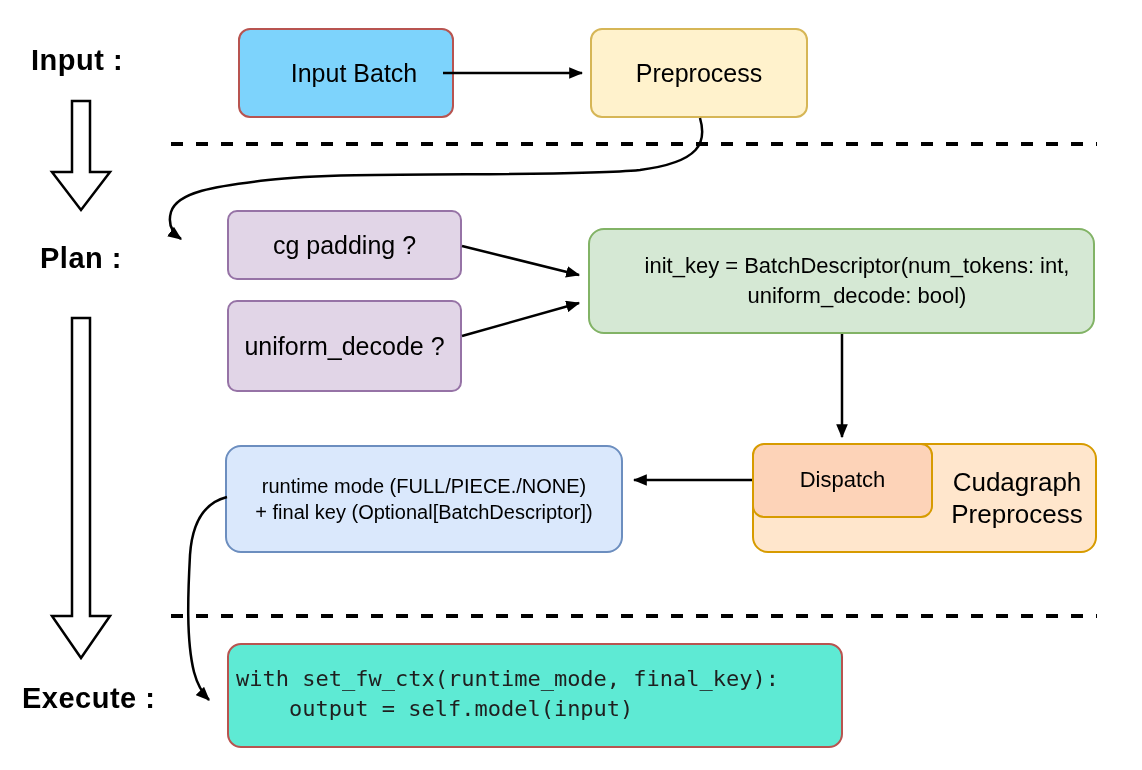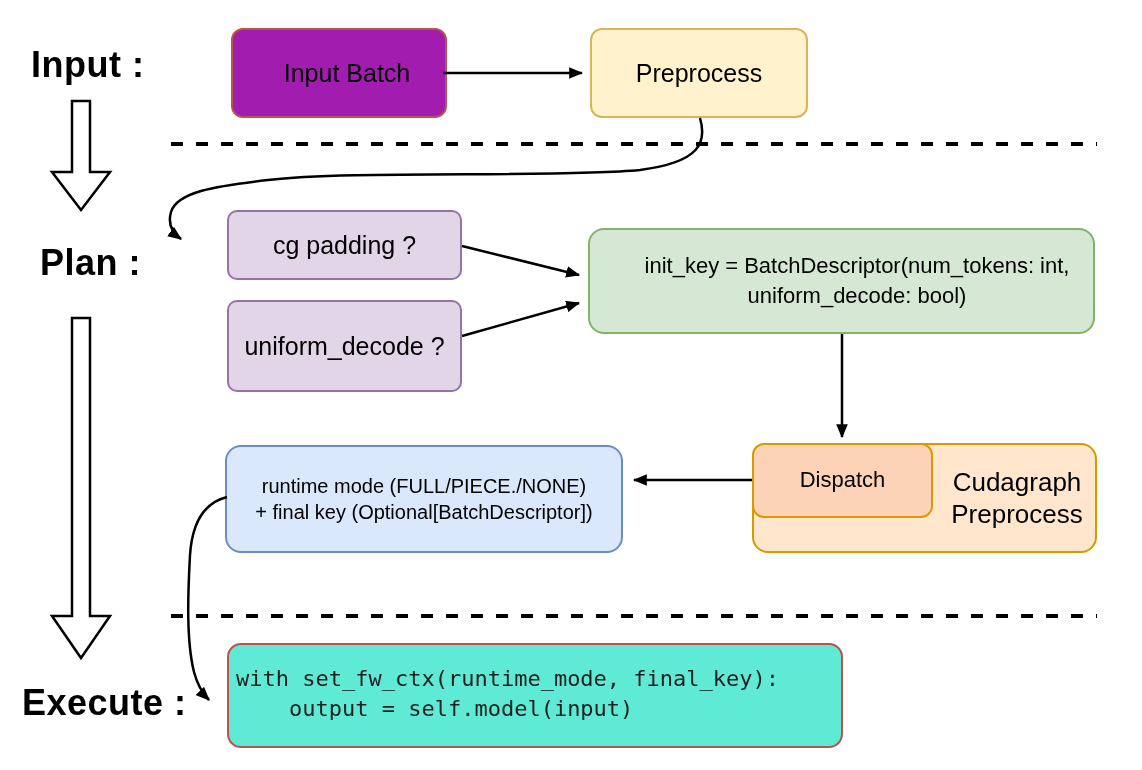--- a/index.html
+++ b/index.html
@@ -1,21 +1,21 @@
 <!DOCTYPE html>
 <html><head>
 <meta charset="utf-8">
 <style>
   html,body{margin:0;padding:0;background:#fff;}
   #canvas{
     position:relative;width:1142px;height:770px;background:#fff;overflow:hidden;
     font-family:"Liberation Sans",sans-serif;color:#000;
   }
   .stage-label{
-    position:absolute;font-weight:bold;font-size:36px;letter-spacing:0.5px;color:#000;
+    position:absolute;font-weight:bold;font-size:29px;letter-spacing:0.5px;color:#000;
   }
   .node{
     position:absolute;box-sizing:border-box;border:2px solid #000;border-radius:12px;
     display:flex;align-items:center;justify-content:center;text-align:center;
     font-size:25px;line-height:1.2;color:#000;
   }
   .node.big{border-radius:16px;flex-direction:column;}
   .node .ln{display:block;}
   #node-init-key{font-size:22px;}
   #node-init-key .ln{line-height:30px;margin-left:31px;}
@@ -40,21 +40,21 @@
 </style>
 </head>
 <body>
 
 <div id="canvas">
 
   <div class="stage-label" style="left:31px;top:44px;">Input :</div>
   <div class="stage-label" style="left:40px;top:242px;">Plan :</div>
   <div class="stage-label" style="left:22px;top:682px;">Execute :</div>
 
-  <div class="node" id="node-input-batch" style="left: 231px; top: 28px; width: 216px; height: 90px; background-color: #a21caf; border-color: rgb(184, 84, 80); padding-left: 16px;">
+  <div class="node" id="node-input-batch" style="left: 238px; top: 28px; width: 216px; height: 90px; background-color: #7dd3fc; border-color: rgb(184, 84, 80); padding-left: 16px;">
     <span class="ln">Input Batch</span>
   </div>
 
   <div class="node" id="node-preprocess" style="left: 590px; top: 28px; width: 218px; height: 90px; background-color: rgb(255, 242, 204); border-color: rgb(214, 182, 86);">
     <span class="ln">Preprocess</span>
   </div>
 
   <div class="node" id="node-cg-padding" style="left: 227px; top: 210px; width: 235px; height: 70px; border-radius: 10px; background-color: rgb(225, 213, 231); border-color: rgb(150, 115, 166);">
     <span class="ln">cg padding ?</span>
   </div>

